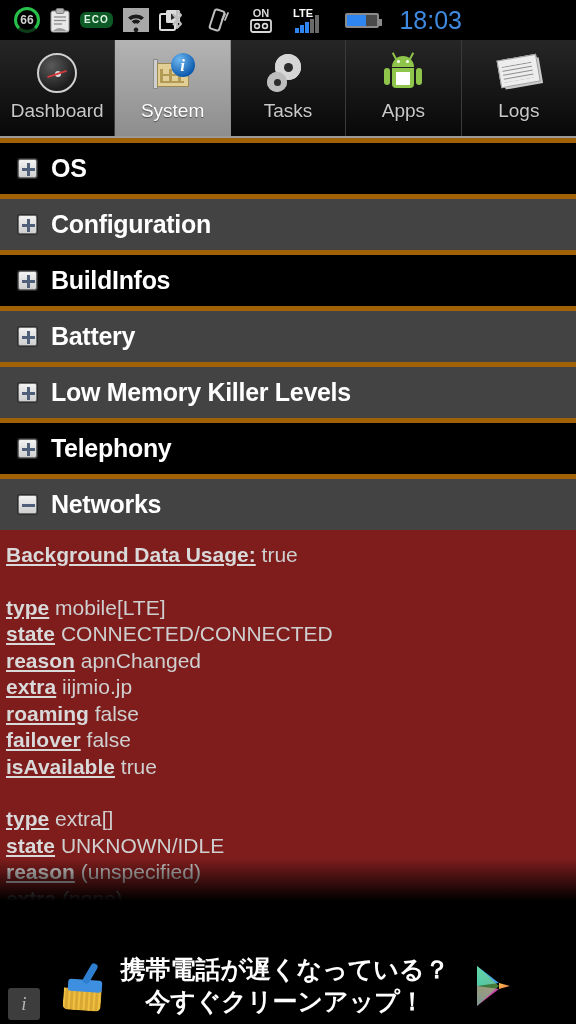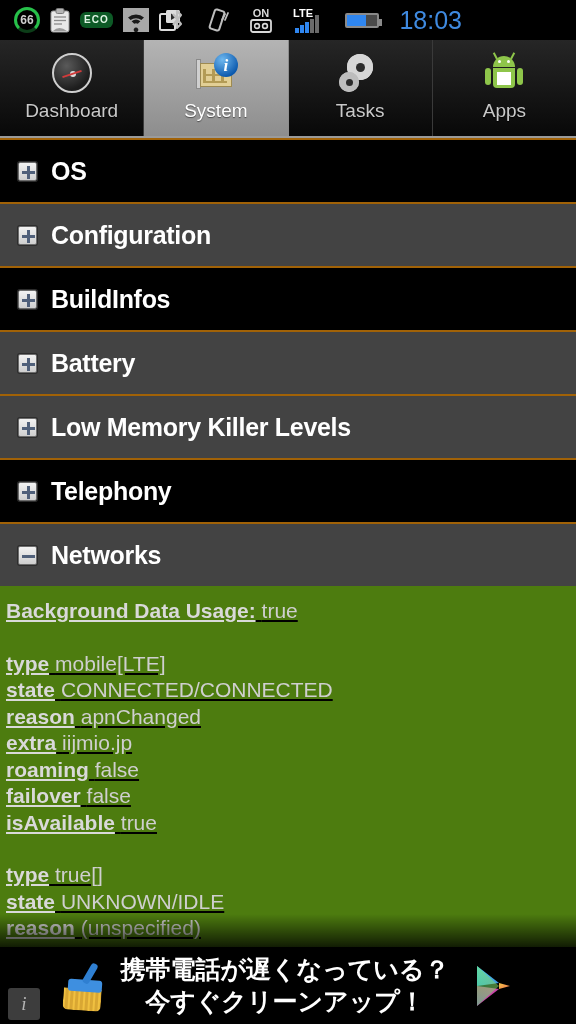--- a/index.html
+++ b/index.html
@@ -105,41 +105,41 @@
   
   .news{position:relative;width:44px;height:36px;transform:rotate(-10deg);}
   .npaper{position:absolute;left:2px;top:2px;width:40px;height:28px;background:#ededed;border:1px solid #9c9c9c;
     box-shadow:3px 3px 0 -1px #c9c9c9;}
   .nlines{position:absolute;left:6px;top:9px;width:30px;height:16px;
     background:linear-gradient(#8d8d8d 1px,transparent 1px) 0 0/100% 4px repeat;}
 
   
   #sections{width:576px;}
   .srow{
-    height:64px;display:flex;align-items:center;
-    border-top:2px solid #a16207;padding-left:18px;
+    height:56px;display:flex;align-items:center;
+    border-top:5px solid #a16207;padding-left:18px;
   }
   .srow.odd{background:#000000;}
   .srow.even{background:#434343;}
   .expander{
     width:19px;height:19px;flex:0 0 19px;border:1px solid #6d6d6d;
     background:linear-gradient(#f2f2f2,#cfcfcf);position:relative;border-radius:2px;
     box-shadow:0 0 0 1px #2d2d2d;
   }
   .expander:before{content:"";position:absolute;left:3px;top:8px;width:13px;height:3px;background:#50607a;}
   .expander.plus:after{content:"";position:absolute;left:8px;top:3px;width:3px;height:13px;background:#50607a;}
   .stitle{
     margin-left:14px;color:#ffffff;font-size:25px;font-weight:bold;
     letter-spacing:-0.3px;white-space:nowrap;
   }
 
   
   #detail{
-    background:#4d7c0f;width:576px;padding:12px 0 0 6px;position:relative;
-    height:380px;overflow:hidden;text-decoration:underline;
+    background:#7f1d1d;width:576px;padding:12px 0 0 6px;position:relative;
+    height:380px;overflow:hidden;
   }
   .dline{font-size:21px;line-height:26.5px;color:#cfcfcf;white-space:nowrap;}
   .dkey{font-weight:bold;text-decoration:underline;color:#d9d9d9;}
   .dval{color:#cfcfcf;}
   .dgap{height:26px;}
   #detail-fade{
     position:absolute;left:0;right:0;bottom:0;height:52px;
     background:linear-gradient(rgba(0,0,0,0),#000000 82%);pointer-events:none;
   }
 
@@ -277,20 +277,29 @@
           <div class="deye r"></div>
         <div class="darm l"></div>
           <div class="darm r"></div>
         <div class="dbody"></div>
           <div class="dcube"></div>
       </div>
     </div>
     <div class="tab-label">Apps</div>
   </div>
 
+  <div class="tab">
+    <div class="tab-icon">
+      <div class="news">
+          <div class="npaper"></div>
+          <div class="nlines"></div>
+        </div>
+    </div>
+    <div class="tab-label">Logs</div>
+  </div>
 </div>
 
 <div id="sections">
 
   <div class="srow odd">
     <div class="expander plus"></div>
     <div class="stitle">OS</div>
   </div>
 
   <div class="srow even">
@@ -363,21 +372,21 @@
       <span class="dkey">isAvailable</span>
       <span class="dval">true</span>
     </div>
   </div>
 
   <div class="dgap"></div>
 
   <div>
     <div class="dline">
       <span class="dkey">type</span>
-      <span class="dval">true[]</span>
+      <span class="dval">extra[]</span>
     </div>
     <div class="dline">
       <span class="dkey">state</span>
       <span class="dval">UNKNOWN/IDLE</span>
     </div>
     <div class="dline">
       <span class="dkey">reason</span>
       <span class="dval">(unspecified)</span>
     </div>
     <div class="dline">

